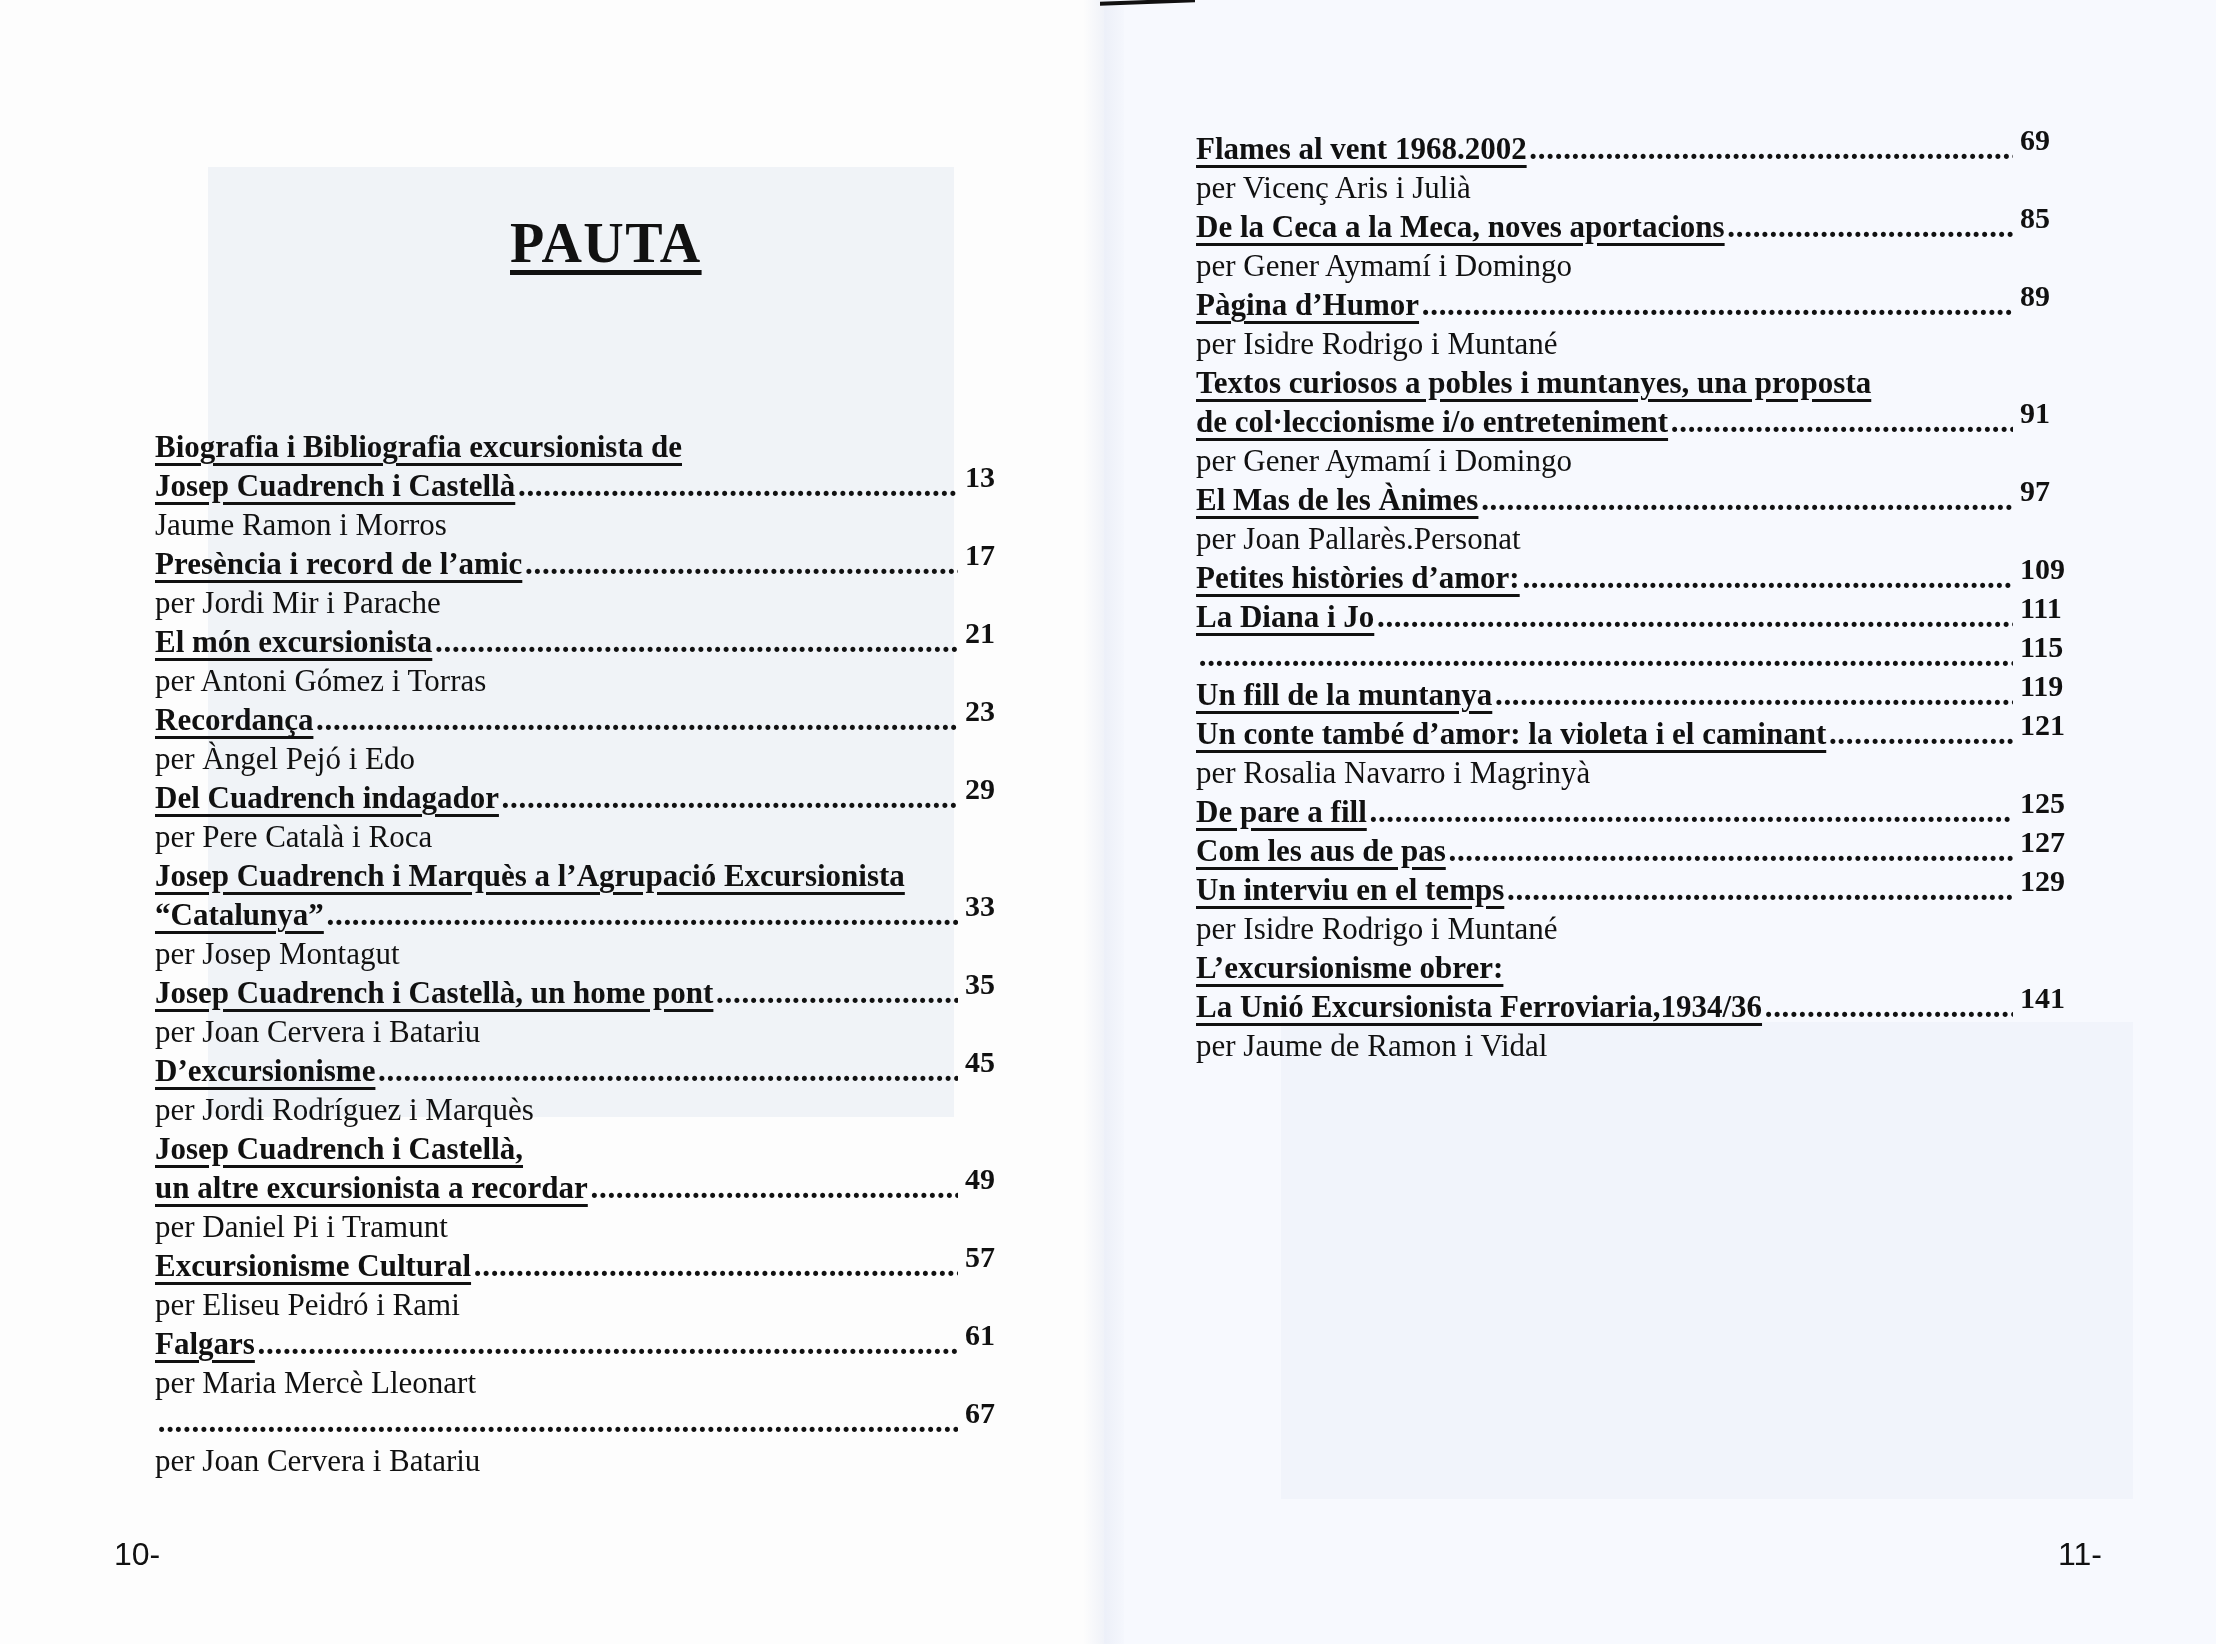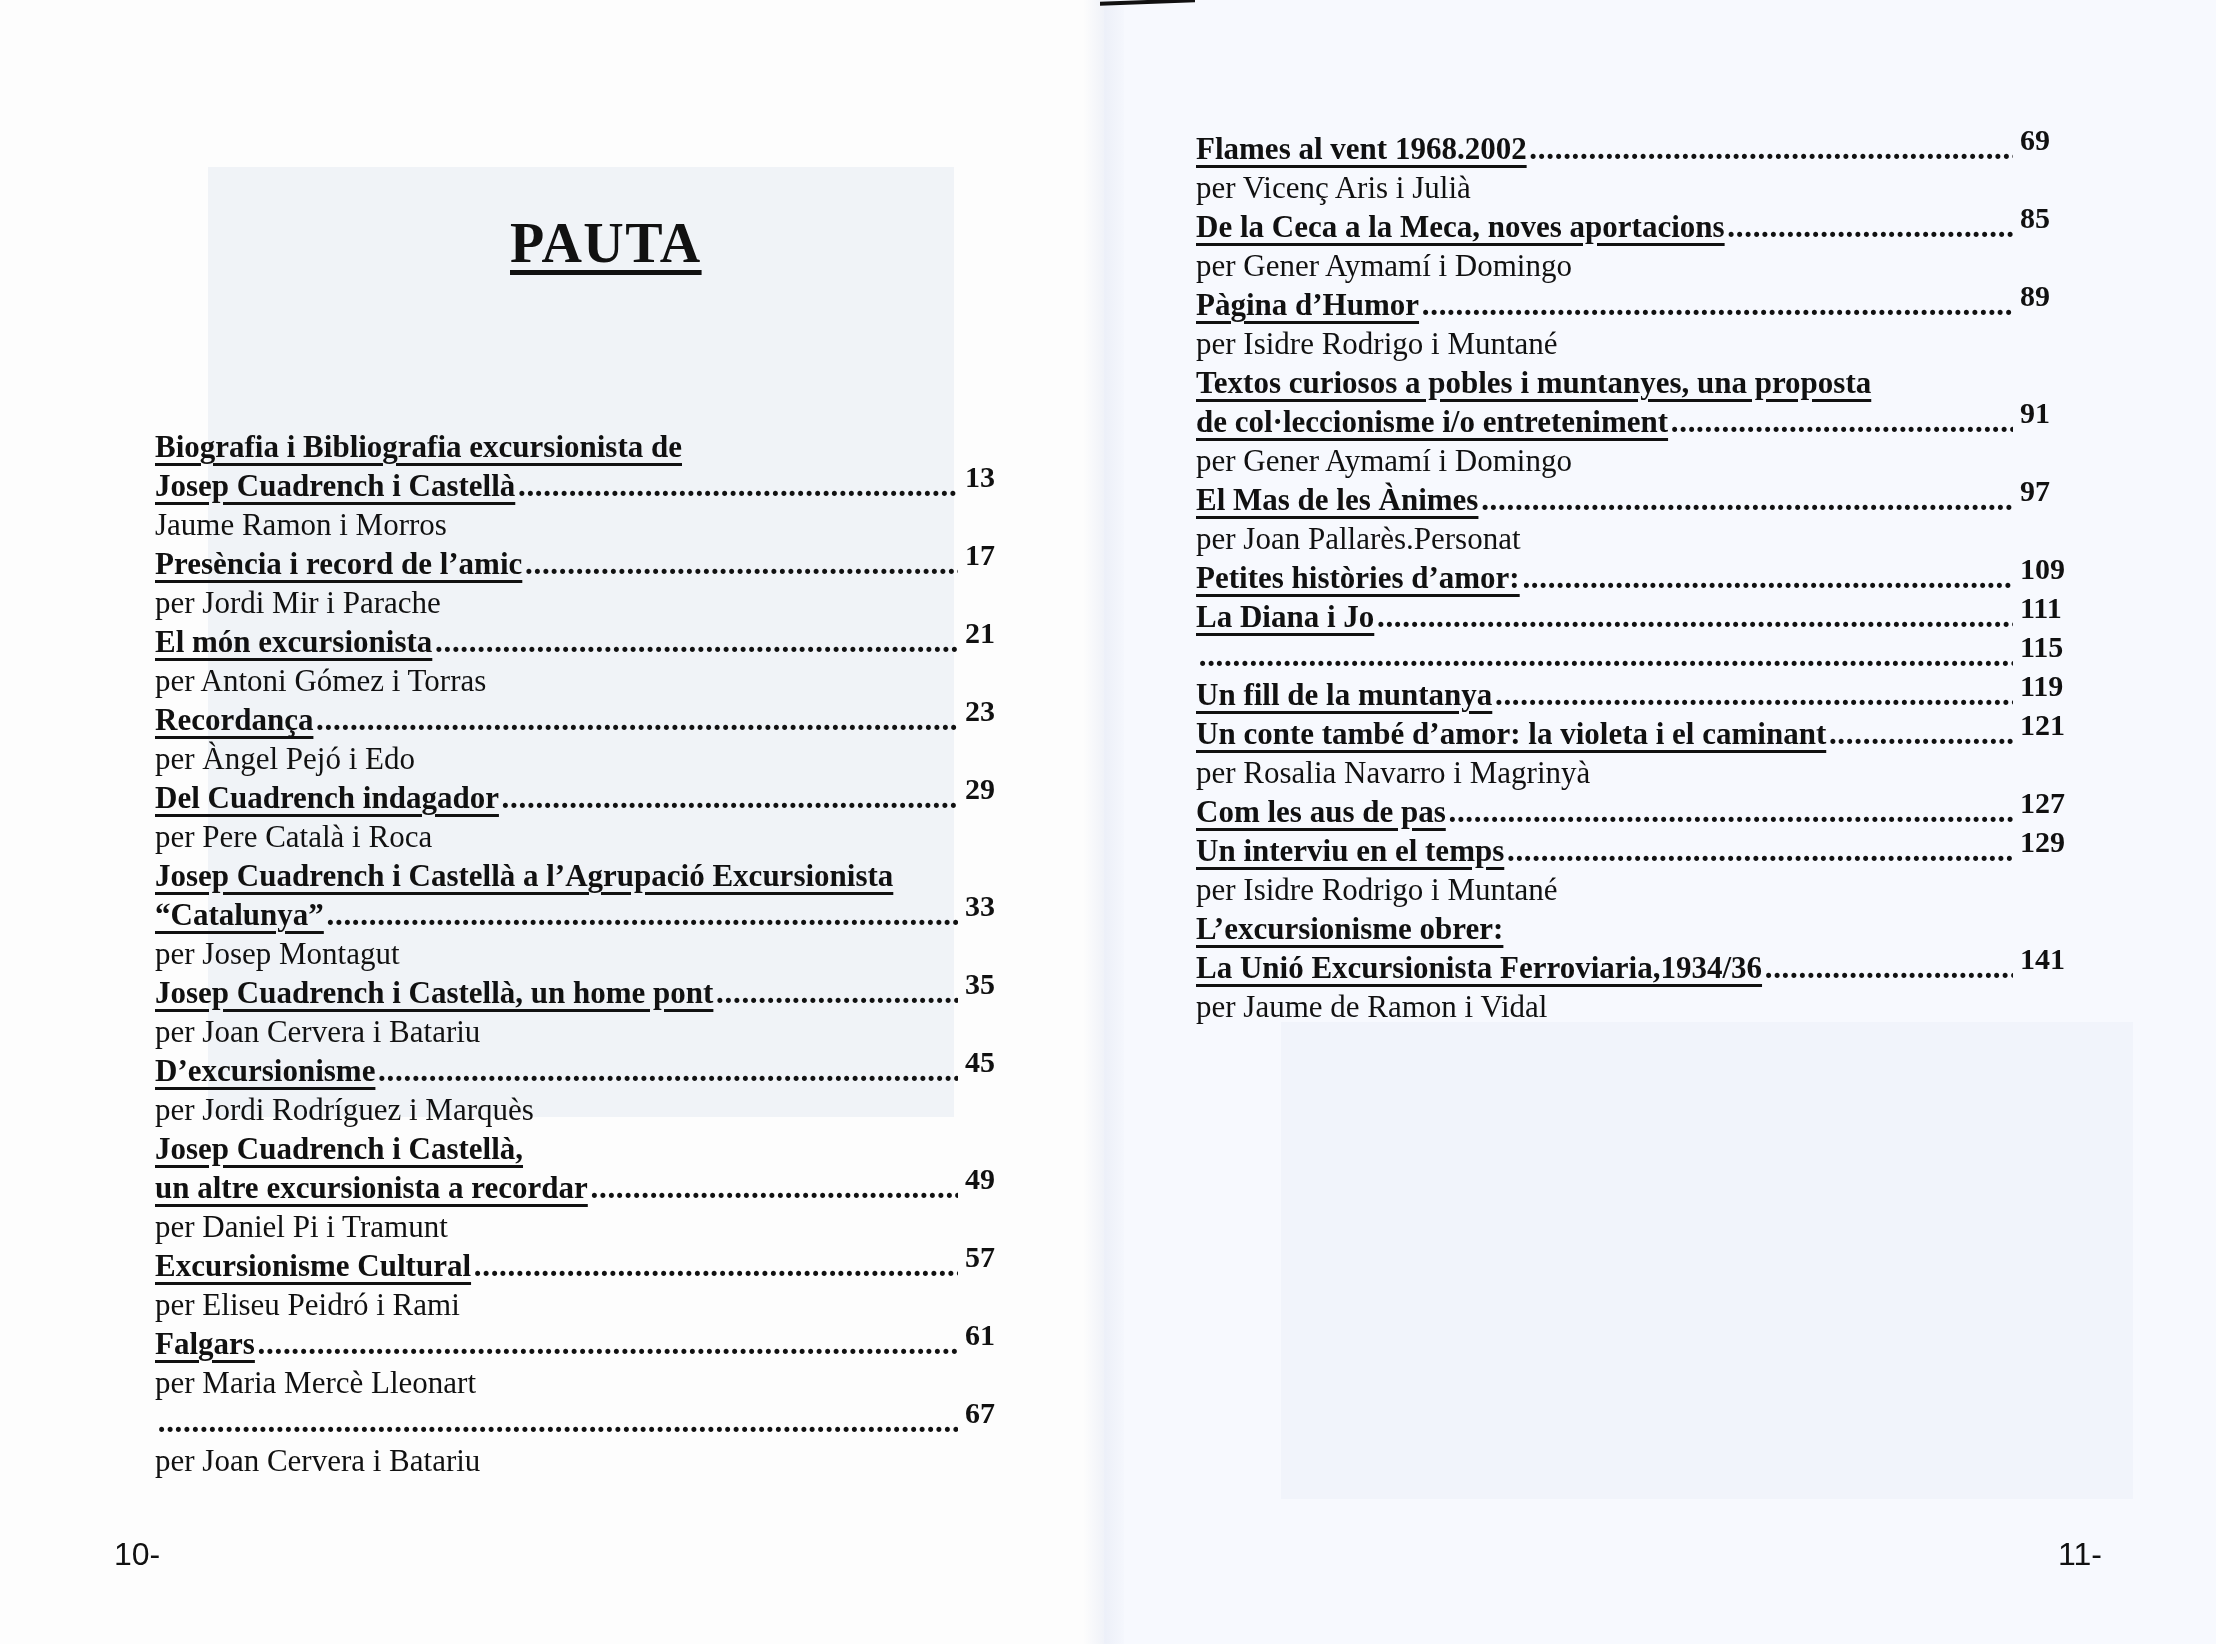--- a/index.html
+++ b/index.html
@@ -104,21 +104,21 @@
       <span class="num">23</span>
     </li>
   <li class="row author">per Àngel Pejó i Edo</li>
   <li class="row title-row">
       <span class="t">Del Cuadrench indagador</span>
       <span class="lead"></span>
       <span class="num">29</span>
     </li>
   <li class="row author">per Pere Català i Roca</li>
   <li class="row title-row">
-      <span class="t">Josep Cuadrench i Castellà a l’Agrupació Excursionista</span>
+      <span class="t">Josep Cuadrench i Marquès a l’Agrupació Excursionista</span>
     </li>
   <li class="row title-row">
       <span class="t">“Catalunya”</span>
       <span class="lead"></span>
       <span class="num">33</span>
     </li>
   <li class="row author">per Josep Montagut</li>
   <li class="row title-row">
       <span class="t">Josep Cuadrench i Castellà, un home pont</span>
       <span class="lead"></span>
@@ -212,20 +212,25 @@
       <span class="lead"></span>
       <span class="num">119</span>
     </li>
   <li class="row title-row">
       <span class="t">Un conte també d’amor: la violeta i el caminant</span>
       <span class="lead"></span>
       <span class="num">121</span>
     </li>
   <li class="row author">per Rosalia Navarro i Magrinyà</li>
   <li class="row title-row">
+      <span class="t">De pare a fill</span>
+      <span class="lead"></span>
+      <span class="num">125</span>
+    </li>
+  <li class="row title-row">
       <span class="t">Com les aus de pas</span>
       <span class="lead"></span>
       <span class="num">127</span>
     </li>
   <li class="row title-row">
       <span class="t">Un interviu en el temps</span>
       <span class="lead"></span>
       <span class="num">129</span>
     </li>
   <li class="row author">per Isidre Rodrigo i Muntané</li>

